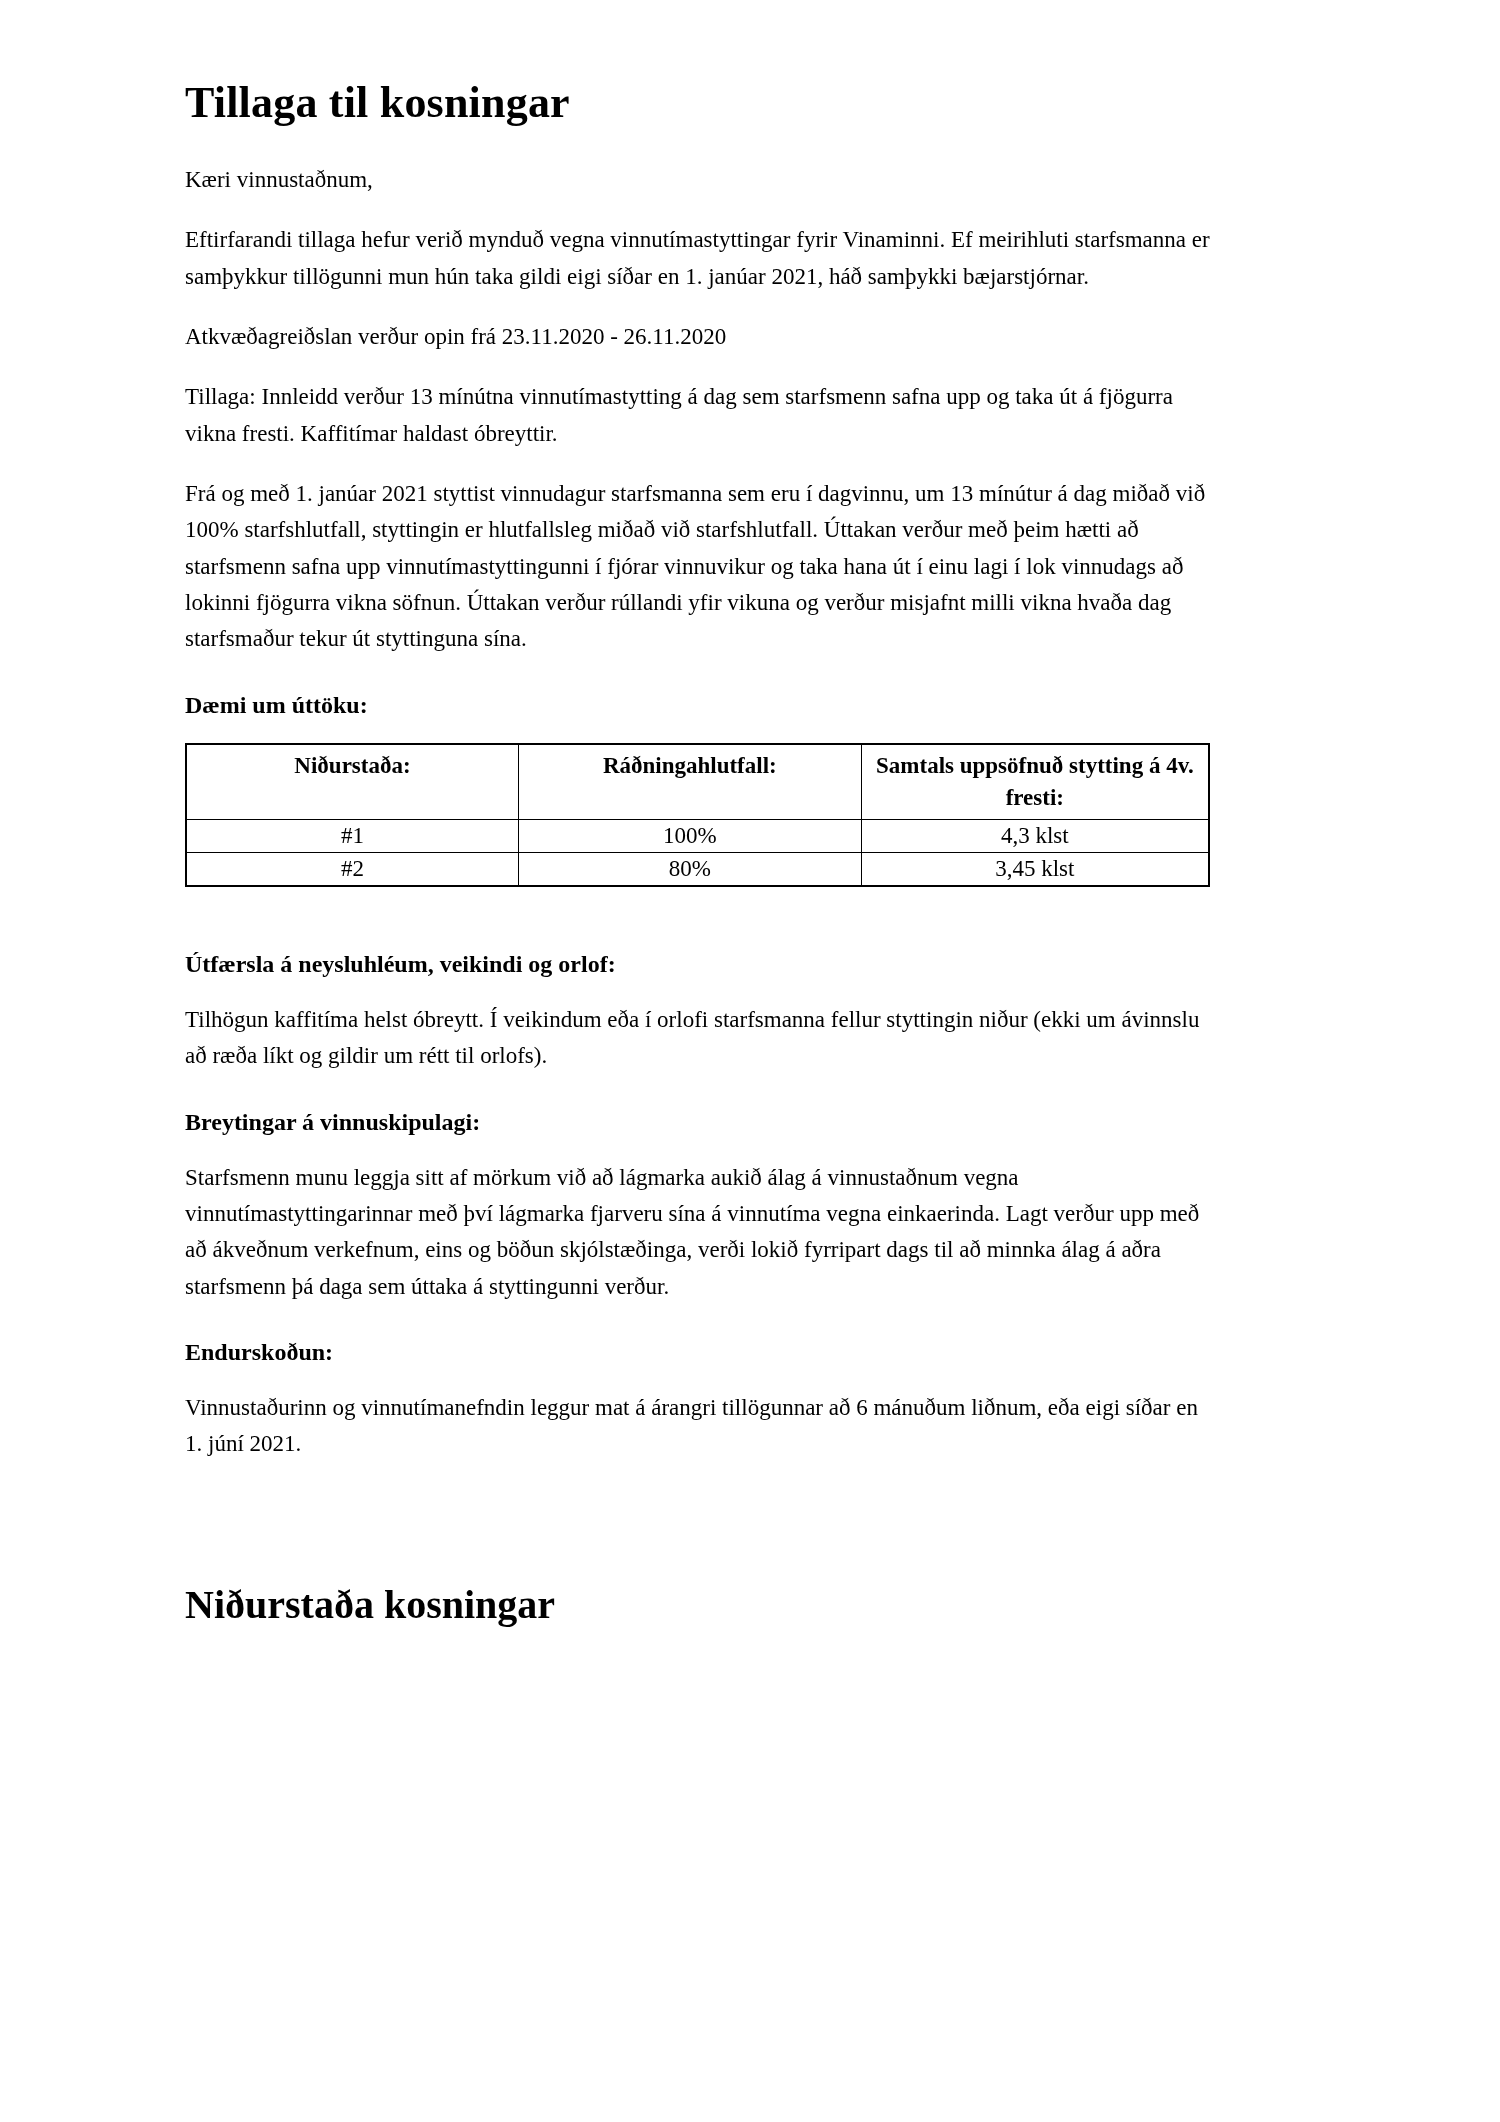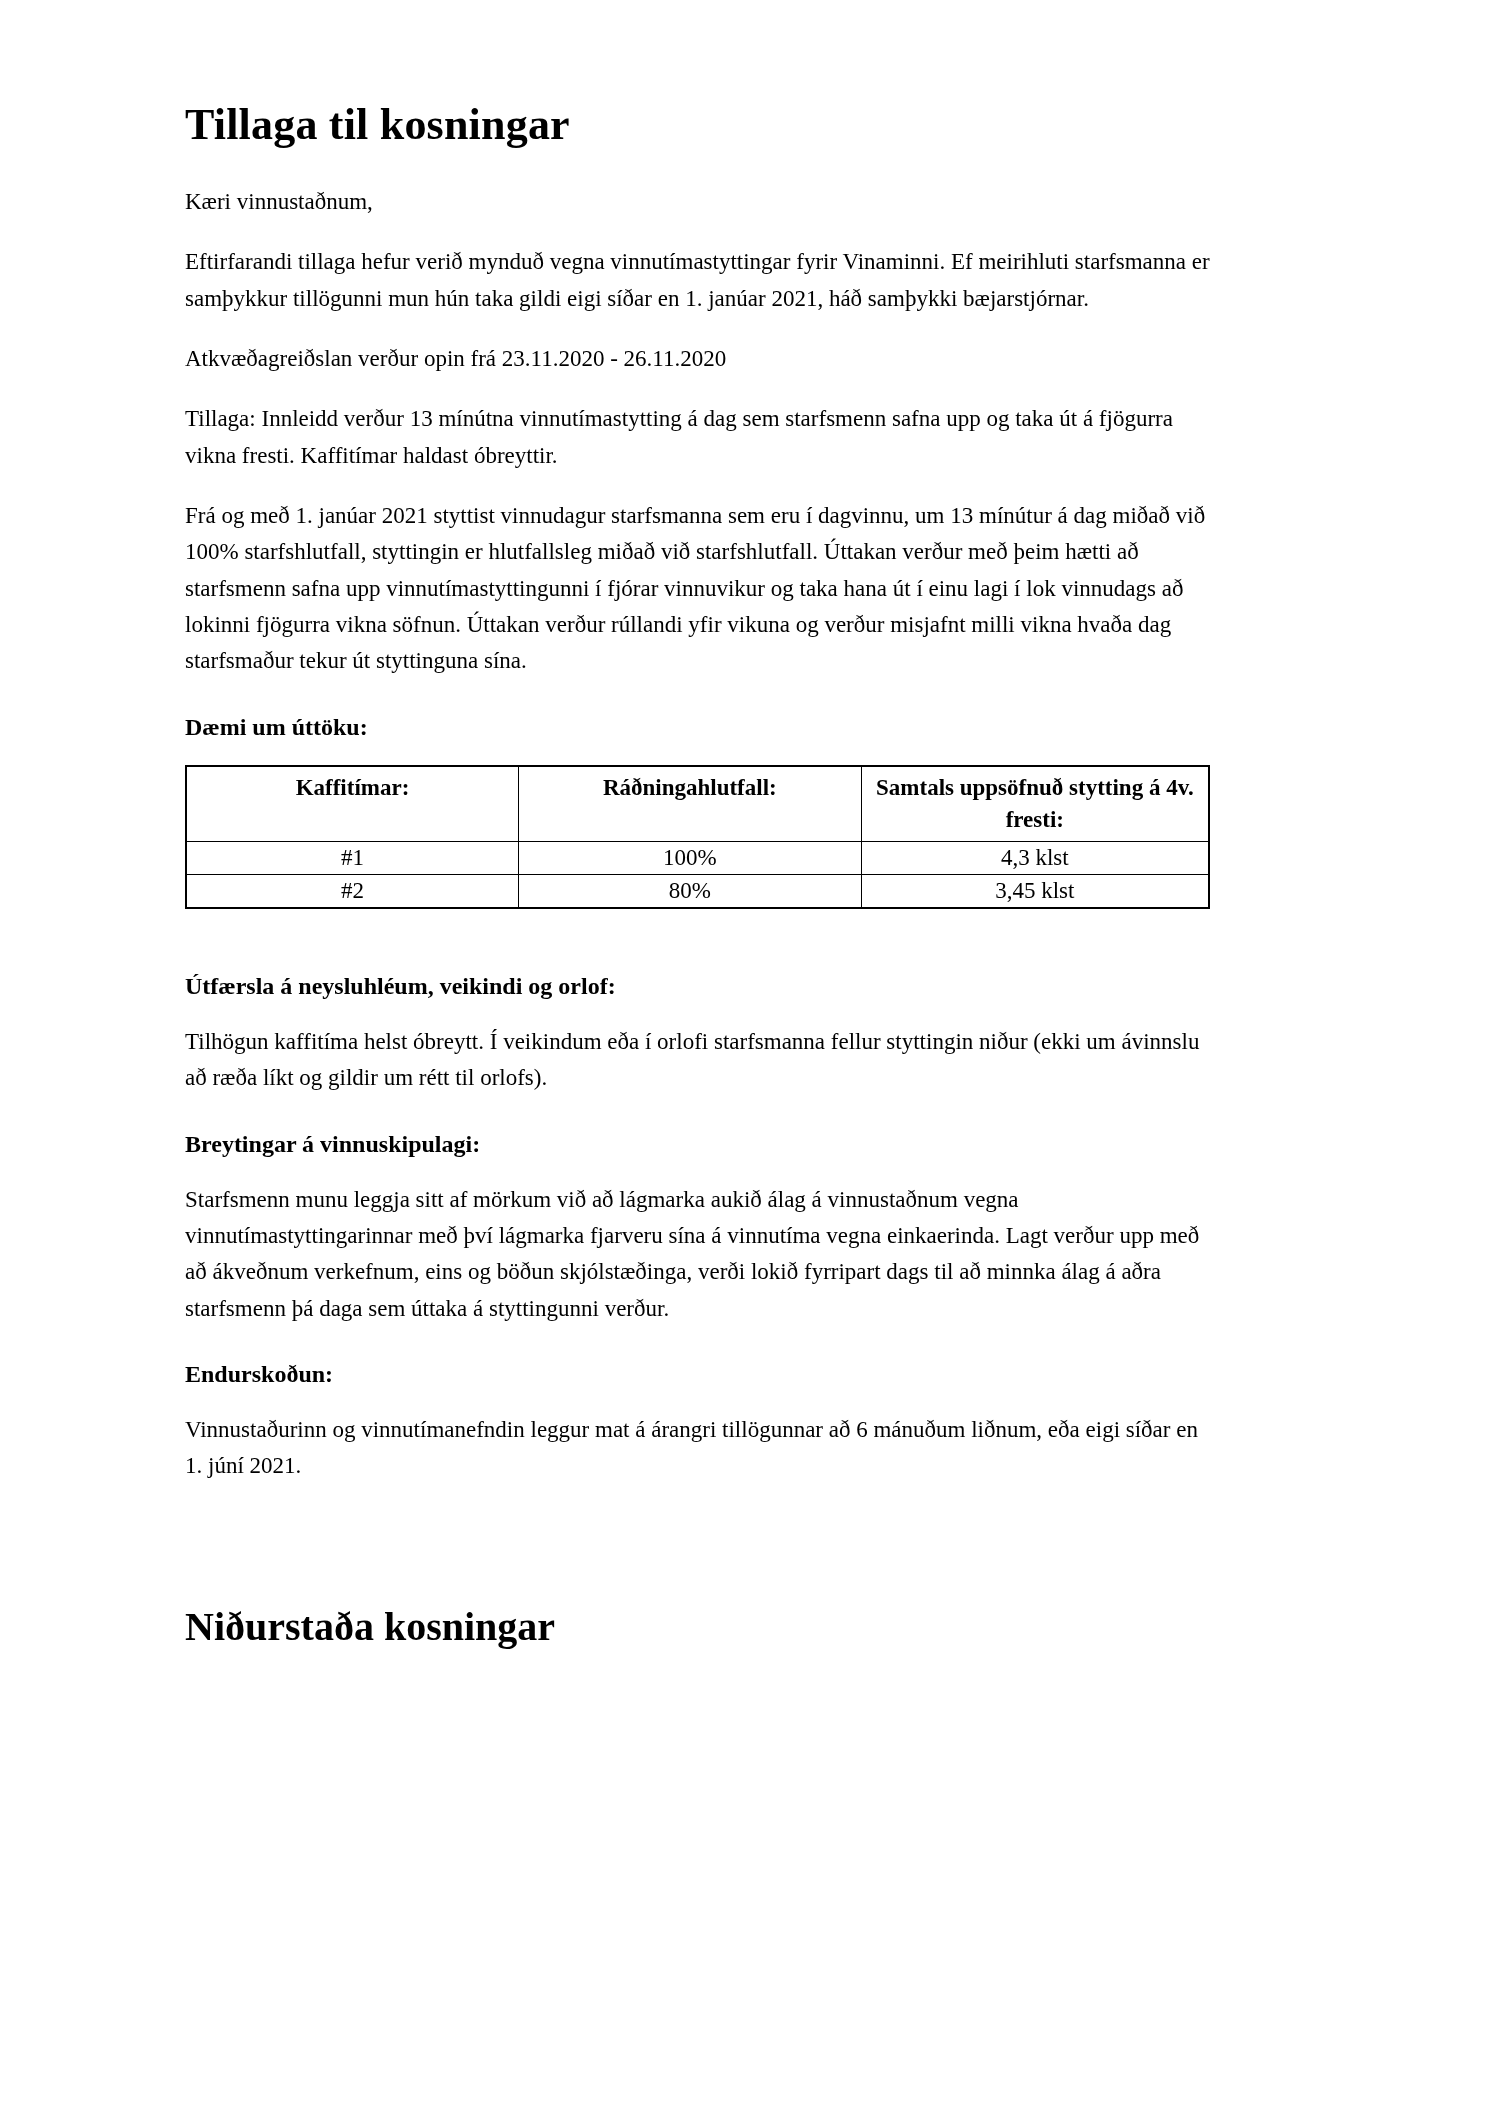--- a/index.html
+++ b/index.html
@@ -6,21 +6,21 @@
   html, body {
     width: 1500px;
     background: #ffffff;
     color: #000000;
     font-family: "Liberation Serif", "DejaVu Serif", serif;
   }
   body { height: 2122px; overflow: hidden; }
   .page {
     width: 1368px;
     height: 2122px;
-    padding: 99px 158px 0 185px;
+    padding: 77px 158px 0 185px;
   }
   h1.doc-title {
     font-size: 44px;
     font-weight: bold;
     letter-spacing: 0.2px;
     margin-bottom: 34px;
   }
   p.body-text {
     font-size: 23px;
     line-height: 1.58;
@@ -84,21 +84,21 @@
   <p class="section-heading">Dæmi um úttöku:</p>
 
   <table class="example-table">
     <colgroup>
       <col class="c1">
         <col class="c2">
         <col class="c3">
     </colgroup>
     <thead>
       <tr>
-        <th>Kaffitímar:</th>
+        <th>Niðurstaða:</th>
         <th>Ráðningahlutfall:</th>
         <th>Samtals uppsöfnuð stytting á 4v. fresti:</th>
       </tr>
     </thead>
     <tbody>
       <tr>
         <td>#1</td>
         <td>100%</td>
         <td>4,3 klst</td>
       </tr>

